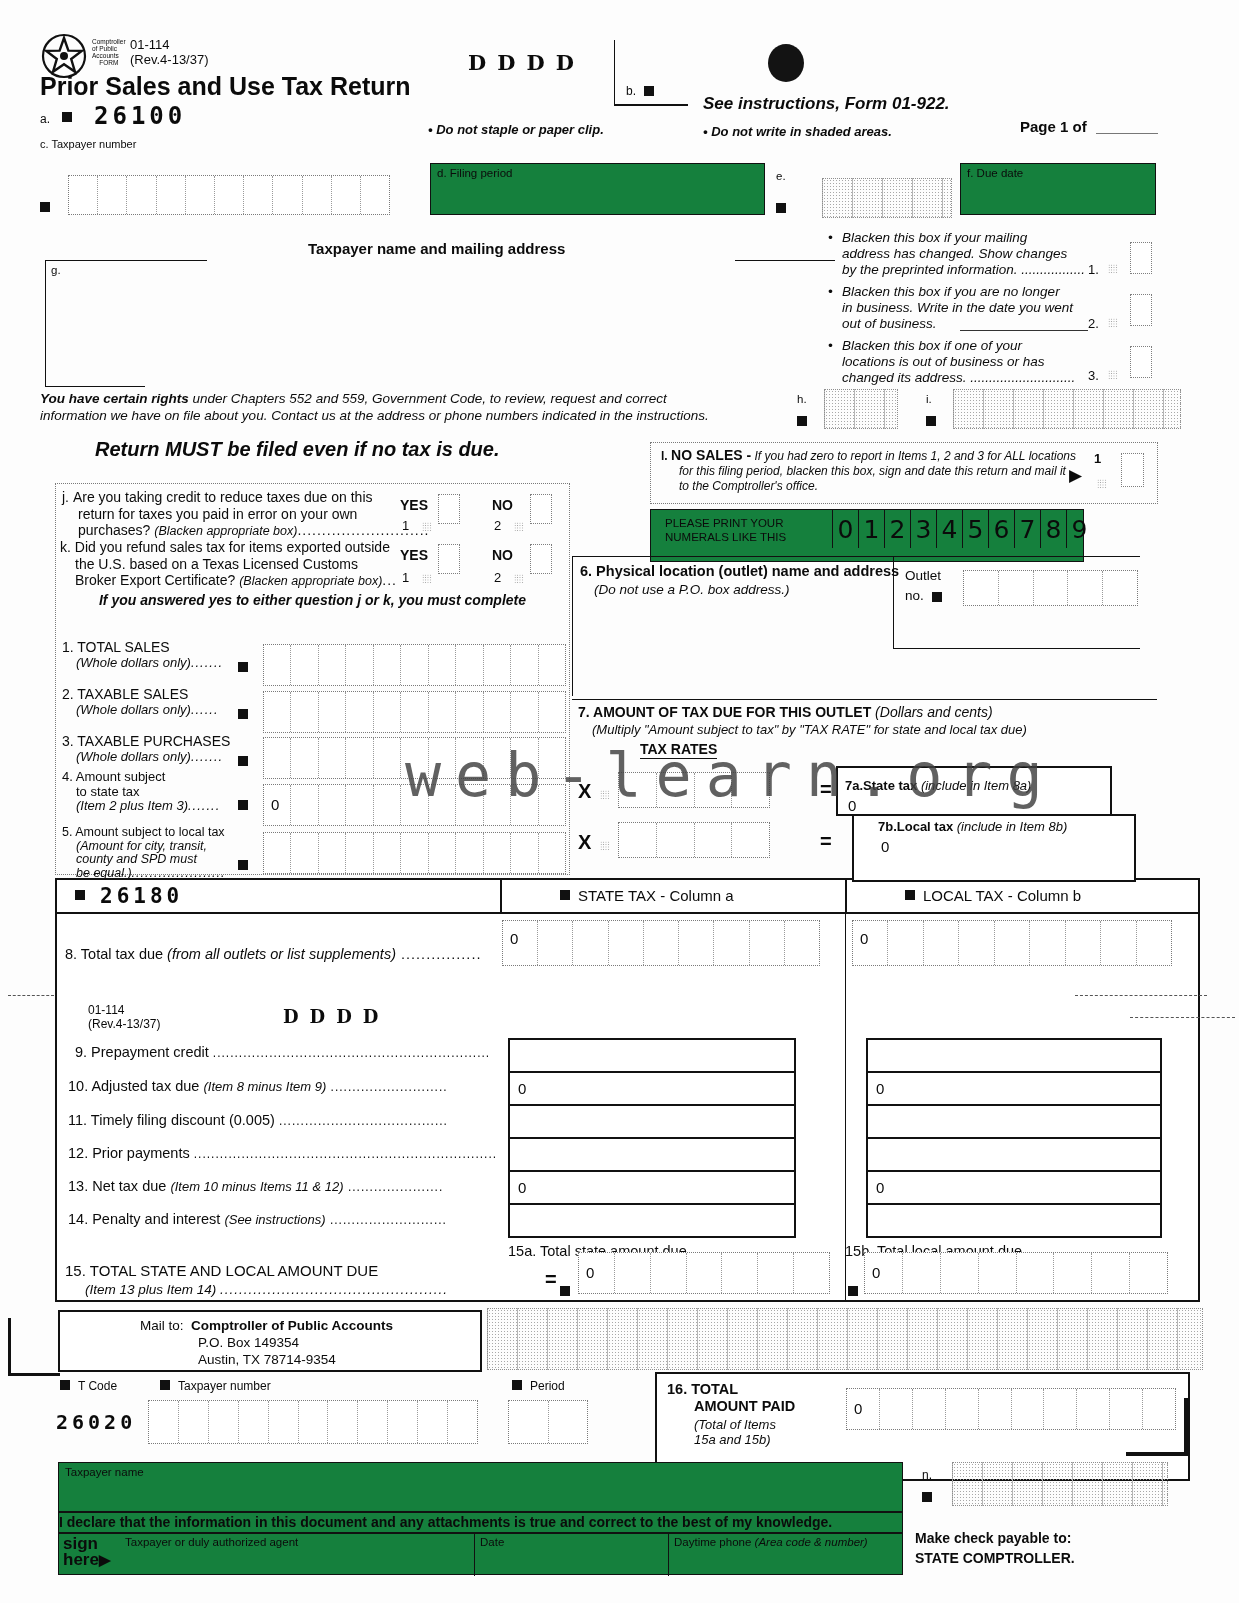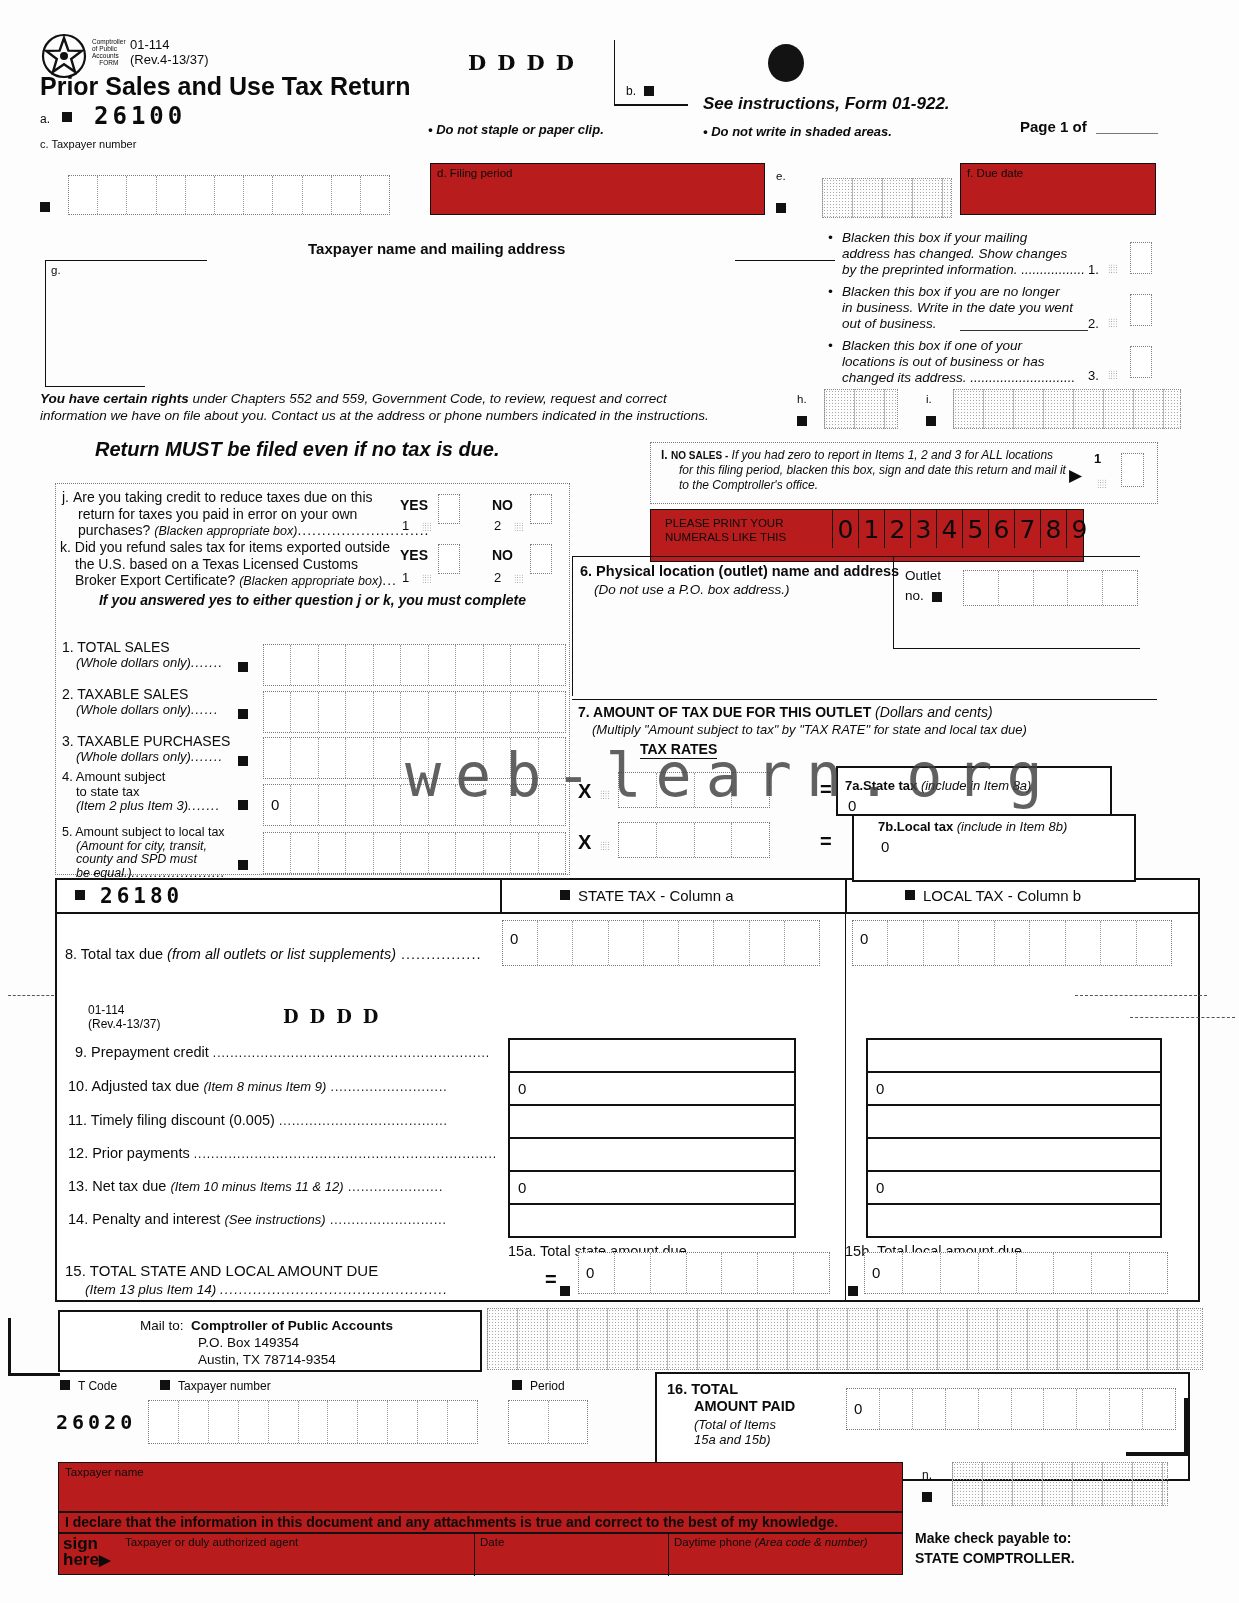--- a/index.html
+++ b/index.html
@@ -20,21 +20,21 @@
   .shadecells{background-image:repeating-linear-gradient(90deg,transparent 0 29px,#b5b5b5 29px 30px),
          radial-gradient(#a8a8a8 .7px,transparent .95px);background-size:30px 100%,3px 3px;
          border:1px dotted #8e8e8e;box-sizing:border-box}
   .chk{border:1.5px dotted #7e7e7e;background:#fff;box-sizing:border-box}
   .mark{width:10px;height:10px;background-image:radial-gradient(#8f8f8f .6px,transparent .8px);background-size:2.4px 2.4px}
   .hl{border-top:1.5px solid #111}
   .hl2{border-top:2px solid #111}
   .vl{border-left:1.5px solid #111}
   .vl2{border-left:2px solid #111}
   .dash{border-top:1.5px dashed #555}
-  .box{border:1.5px solid #111;box-sizing:border-box;background:#b91c1c}
+  .box{border:1.5px solid #111;box-sizing:border-box;background:#15803d}
   .box2{border:2px solid #111;box-sizing:border-box;background:#fff}
   .dotbox{border:1.5px dotted #7a7a7a;box-sizing:border-box}
   .val{font-size:15px}
   .op{font-size:20px;font-weight:bold}
   .stack6{display:flex;flex-direction:column;border:2px solid #111;box-sizing:border-box;background:#fff}
   .stack6>div{flex:1;border-bottom:2px solid #111;position:relative}
   .stack6>div:last-child{border-bottom:none}
   .stack6 .v{position:absolute;left:8px;top:7px;font-size:15px}
   .digrow{display:flex;height:100%}
   .digrow>span{width:25px;border-left:1.2px solid #111;display:flex;align-items:center;justify-content:center;
@@ -154,21 +154,21 @@
 
   <div class="abs i t135 nw" style="left:40px;top:390px;line-height:17px">
     <div><span class="b">You have certain rights</span><span> under Chapters 552 and 559, Government Code, to review, request and correct</span></div>
     <div>information we have on file about you.  Contact us at the address or phone numbers indicated in the instructions.</div>
   </div>
 
   <div class="abs bi t20" style="left:95px;top:438px">Return MUST be filed even if no tax is due.</div>
 
   <div class="abs dotbox" style="left:650px;top:442px;width:508px;height:62px">
     <div class="abs i t12 nw" style="left:10px;top:5px;line-height:15px">
-      <div><span class="b" style="font-style:normal">l.</span>&nbsp;<span class="b" style="font-style:normal;font-size:10px">NO SALES -</span>&nbsp;<span>If you had zero to report in Items 1, 2 and 3 for ALL locations</span></div>
+      <div><span class="b" style="font-style:normal">l.</span>&nbsp;<span class="b" style="font-style:normal;font-size:14px">NO SALES -</span>&nbsp;<span>If you had zero to report in Items 1, 2 and 3 for ALL locations</span></div>
       <div style="margin-left:18px">for this filing period, blacken this box, sign and date this return and mail it</div>
       <div style="margin-left:18px">to the Comptroller's office.</div>
     </div>
     <div class="abs b t13" style="left:443px;top:8px">1</div>
     <div class="abs" style="left:418px;top:22px;font-size:17px">▶</div>
     <div class="abs mark" style="left:446px;top:36px"></div>
     <div class="abs chk" style="left:470px;top:10px;width:23px;height:34px"></div>
   </div>
 
   <div class="abs box" style="left:650px;top:509px;width:434px;height:53px">
@@ -559,21 +559,21 @@
       <span></span>
     </div>
   <div class="abs val" style="left:854px;top:1400px">0</div>
   <div class="abs" style="left:1184px;top:1398px;height:58px;border-left:4px solid #111"></div>
   <div class="abs" style="left:1126px;top:1452px;width:62px;border-top:4px solid #111"></div>
 
   <div class="abs box" style="left:58px;top:1462px;width:845px;height:50px">
     <div class="t115" style="margin:3px 0 0 6px">Taxpayer name</div>
   </div>
   <div class="abs box" style="left:58px;top:1512px;width:845px;height:21px">
-    <div class="b t14 nw" style="margin:1px 0 0 6px">I declare that the information in this document and any attachments is true and correct to the best of my knowledge.</div>
+    <div class="b t14 nw" style="margin:1px 0 0 0">I declare that the information in this document and any attachments is true and correct to the best of my knowledge.</div>
   </div>
   <div class="abs box" style="left:58px;top:1533px;width:845px;height:42px">
     <div class="abs vl" style="left:415px;top:0;height:42px"></div>
     <div class="abs vl" style="left:609px;top:0;height:42px"></div>
     <div class="abs b nw" style="left:4px;top:2px;font-size:17px;line-height:16px">
       <div>sign</div>
       <div><span>here</span><span style="font-size:15px">▶</span></div>
     </div>
     <div class="abs t115" style="left:66px;top:2px">Taxpayer or duly authorized agent</div>
     <div class="abs t115" style="left:421px;top:2px">Date</div>

